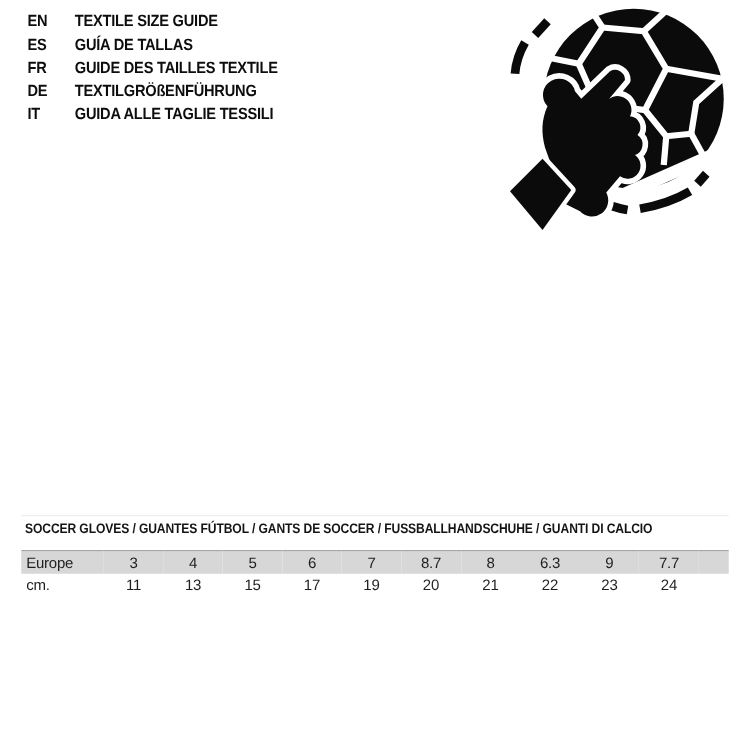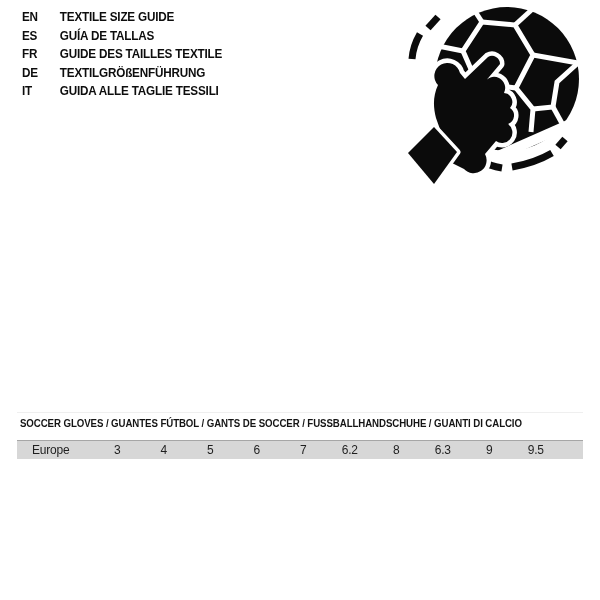--- a/index.html
+++ b/index.html
@@ -18,21 +18,21 @@
 
   
   .faint-rule{position:absolute;left:17px;top:412px;width:566px;height:1px;background:#efefef;}
   .tbl-title{position:absolute;left:20px;top:417px;font-size:11px;font-weight:bold;
              letter-spacing:-.1px;color:#141414;white-space:nowrap;
              transform:scaleX(.88);transform-origin:0 0;}
   .size-table{position:absolute;left:17px;top:440px;width:566px;border-collapse:collapse;
               table-layout:fixed;font-size:12px;color:#1f1f1f;}
   .size-table td{height:18px;padding:0;text-align:center;vertical-align:middle;
                  white-space:nowrap;letter-spacing:-.2px;}
-  .size-table td.lbl{text-align:left;padding-left:15px;width:62px;}
+  .size-table td.lbl{text-align:left;padding-left:4px;width:62px;}
   .size-table td.fill{width:24px;}
   .row-shaded td{background:#d7d7d7;border-top:1px solid #a6a6a6;}
 </style>
 </head>
 <body>
 
 <div class="lang-list">
   <div class="lang-row">
     <span class="lang-code">EN</span>
     <span class="lang-label">TEXTILE SIZE GUIDE</span>
@@ -96,21 +96,35 @@
 
 <table class="size-table">
   <tbody>
     <tr class="row-shaded">
       <td class="lbl">Europe</td>
       <td>3</td>
       <td>4</td>
       <td>5</td>
       <td>6</td>
       <td>7</td>
-      <td>6.2</td>
+      <td>8.7</td>
       <td>8</td>
       <td>6.3</td>
       <td>9</td>
-      <td>9.5</td>
+      <td>7.7</td>
+      <td class="fill"></td>
+    </tr>
+    <tr>
+      <td class="lbl">cm.</td>
+      <td>11</td>
+      <td>13</td>
+      <td>15</td>
+      <td>17</td>
+      <td>19</td>
+      <td>20</td>
+      <td>21</td>
+      <td>22</td>
+      <td>23</td>
+      <td>24</td>
       <td class="fill"></td>
     </tr>
   </tbody>
 </table>
 
 </body></html>

